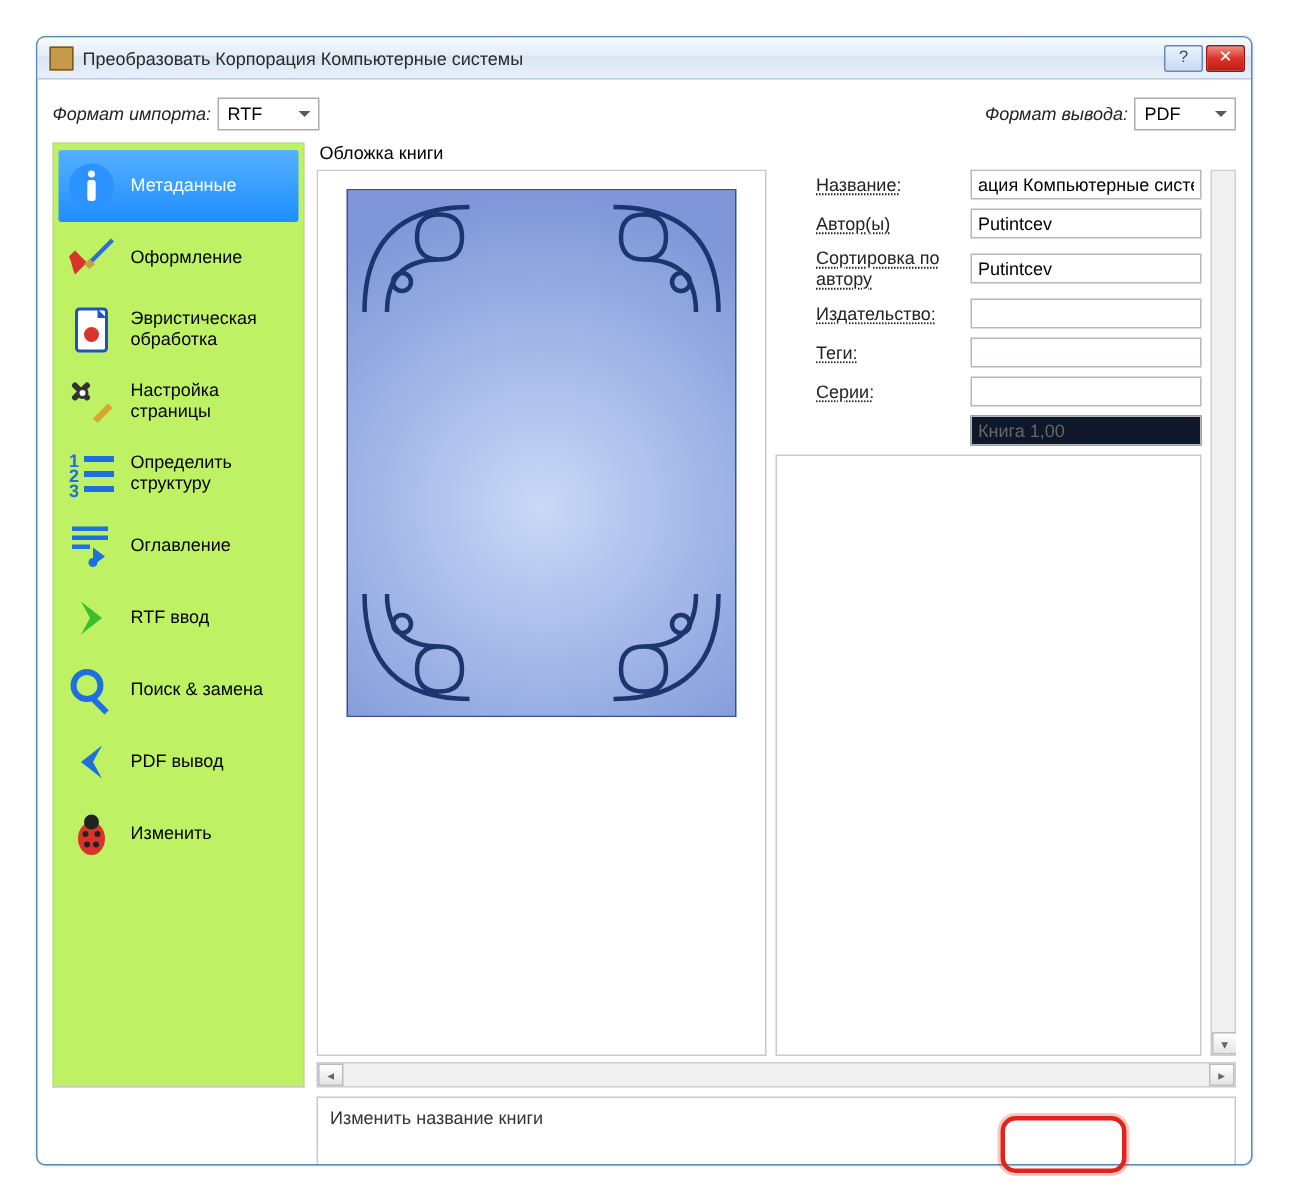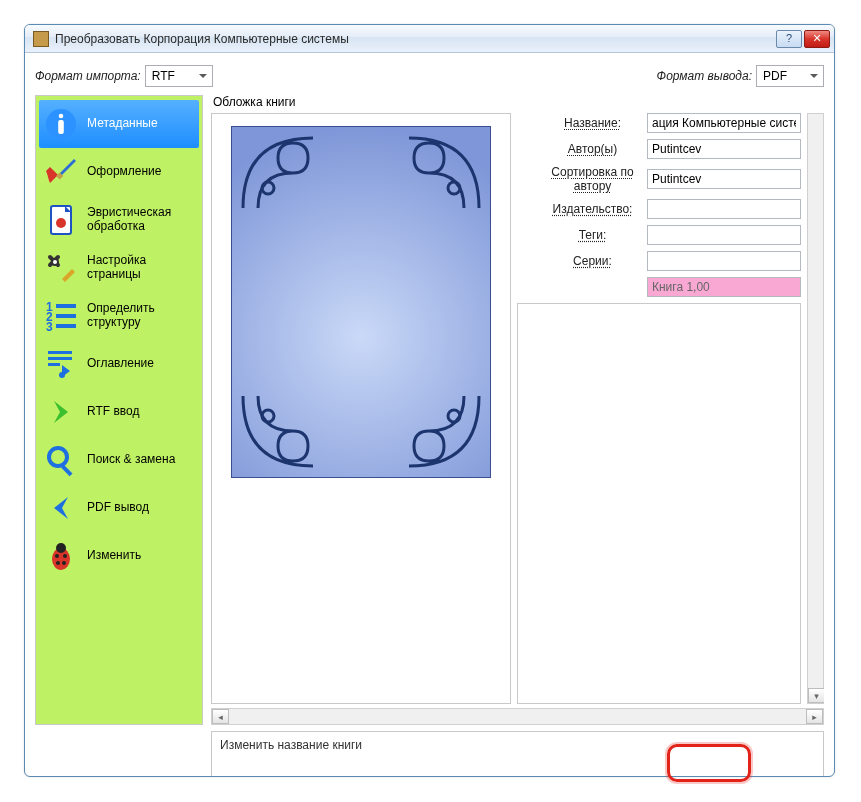--- a/index.html
+++ b/index.html
@@ -33,23 +33,23 @@
   .cover-box { flex:1; border:1px solid #c9c9c9; padding:12px; background:#fff; display:flex; align-items:flex-start; justify-content:center; }
   .cover-img { width:260px; height:352px; background:radial-gradient(circle at 50% 60%,#cad9f7 0%,#7f97d8 85%); border:1px solid #3a4f90; position:relative; }
   .orn { position:absolute; width:80px; height:80px; }
   .orn.tl{top:6px;left:6px;} .orn.tr{top:6px;right:6px;transform:scaleX(-1);}
   .orn.bl{bottom:6px;left:6px;transform:scaleY(-1);} .orn.br{bottom:6px;right:6px;transform:scale(-1,-1);}
   .scroll-h { height:17px; background:#f0f0f0; border:1px solid #d0d0d0; display:flex; align-items:center; justify-content:space-between; margin-top:4px;}
   .sc-btn{width:17px;height:15px;background:linear-gradient(#fff,#e4e4e4);border:1px solid #bdbdbd;display:flex;align-items:center;justify-content:center;font-size:9px;color:#666;}
 
   .meta-col { flex:1; display:flex; flex-direction:column; }
   .meta-form { display:grid; grid-template-columns: 130px 1fr; align-items:center; row-gap:6px; }
-  .meta-form .ml { text-align:center; padding-right:6px; text-decoration: underline dotted; text-underline-offset:2px; color:#222;margin-left:27px;}
+  .meta-form .ml { text-align:left; padding-right:6px; text-decoration: underline dotted; text-underline-offset:2px; color:#222;margin-left:27px;}
   .meta-form input { height:20px; border:1px solid #b4b8bf; padding:0 4px; width:100%; background:#fff; }
-  .meta-form input.ro { background:#f9a8d4; color:#666; }
+  .meta-form input.ro { background:#0f172a; color:#666; }
   .meta-big { flex:1; border:1px solid #c9c9c9; margin-top:6px; background:#fff; }
   .scroll-v { width:17px; background:#f0f0f0; border:1px solid #d0d0d0; display:flex; flex-direction:column; justify-content:flex-end; }
 
   .bottom-text { margin-top:6px; height:78px; border:1px solid #c9c9c9; background:#fff; padding:6px 8px; color:#333; margin-left:176px;}
   .hl { position:absolute; border:3px solid #e2231a; border-radius:10px; pointer-events:none; box-shadow:0 0 0 2px rgba(226,35,26,.25);}
 </style>
 </head>
 <body>
 
 <div class="outer-frame">

